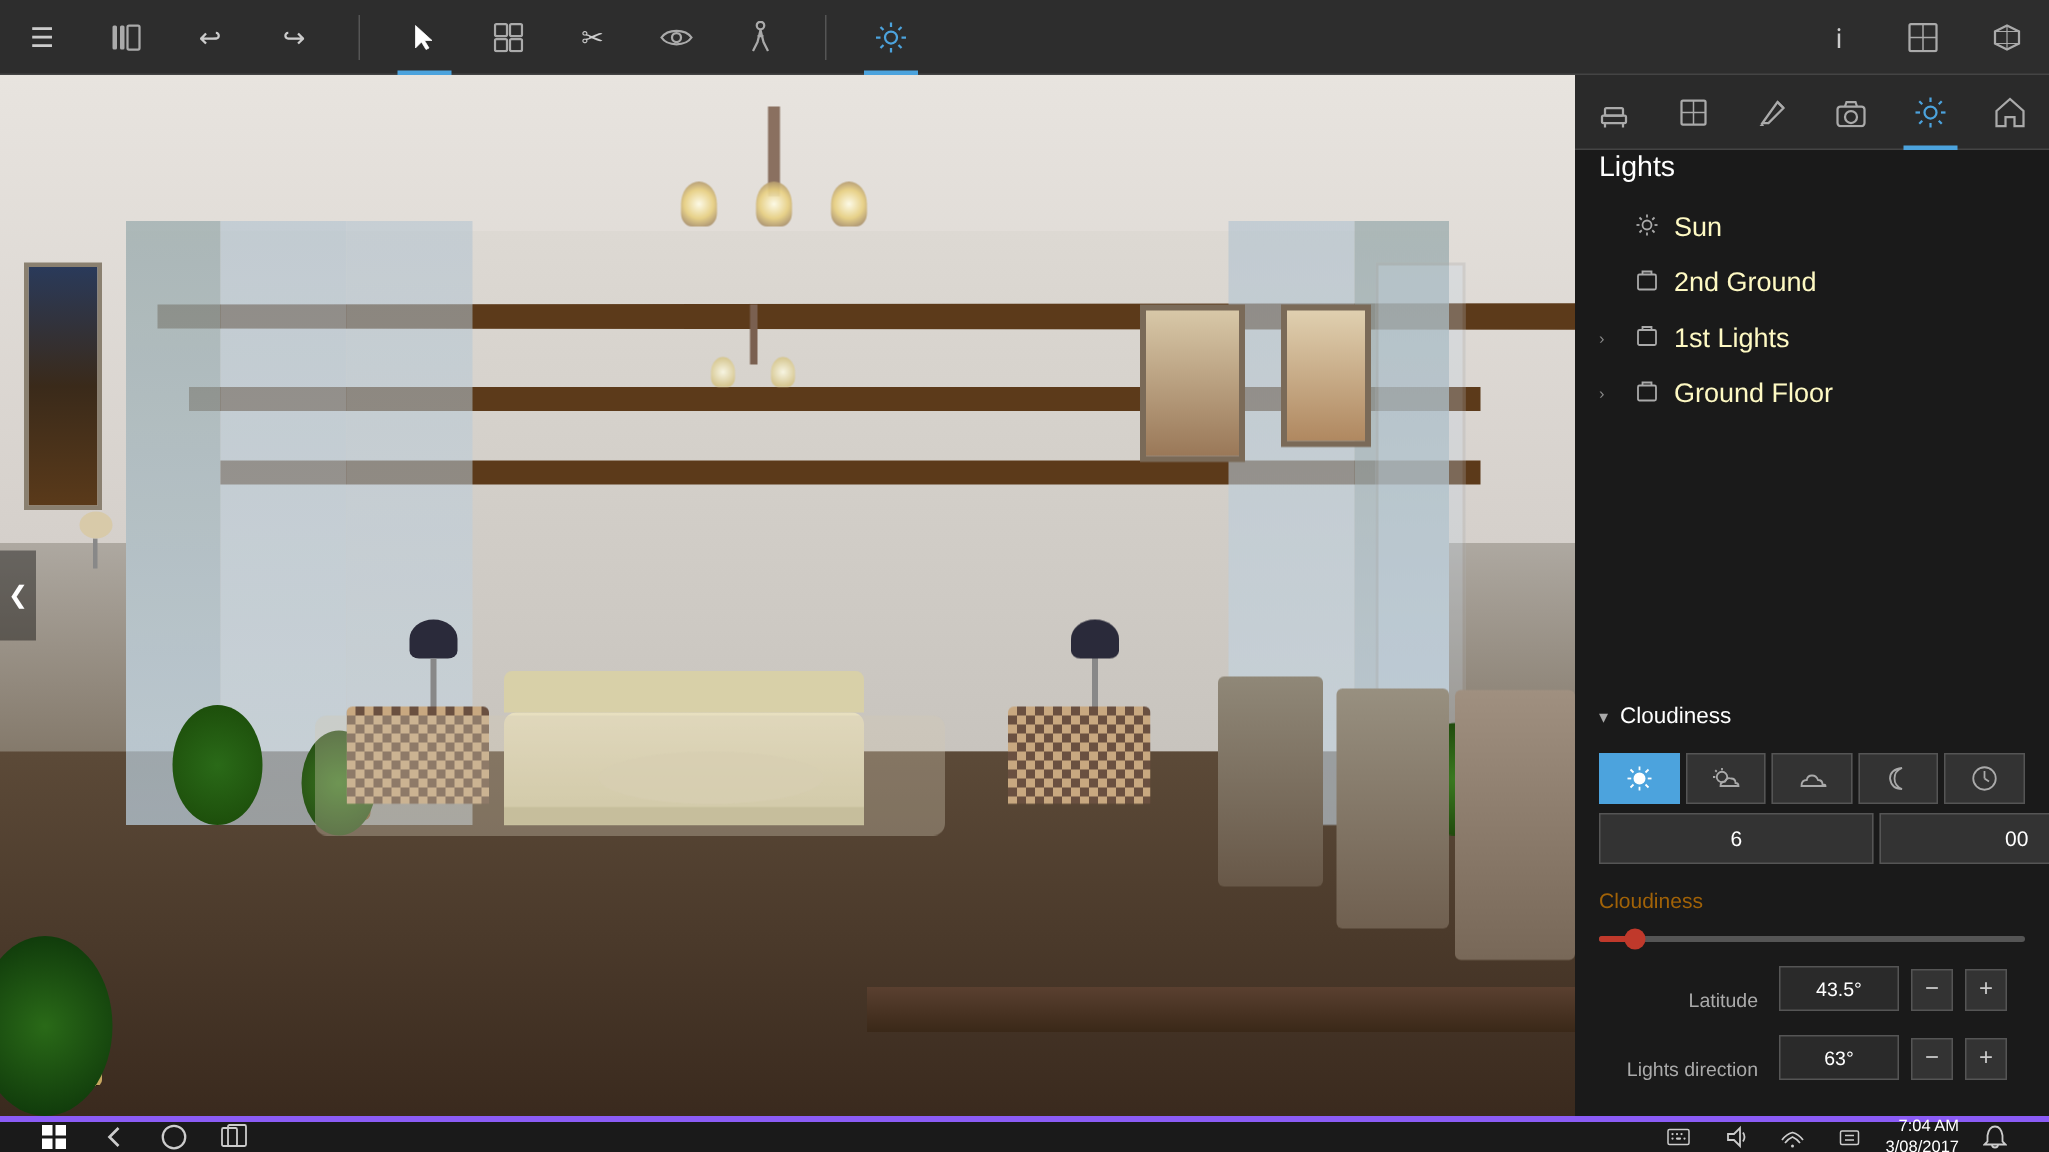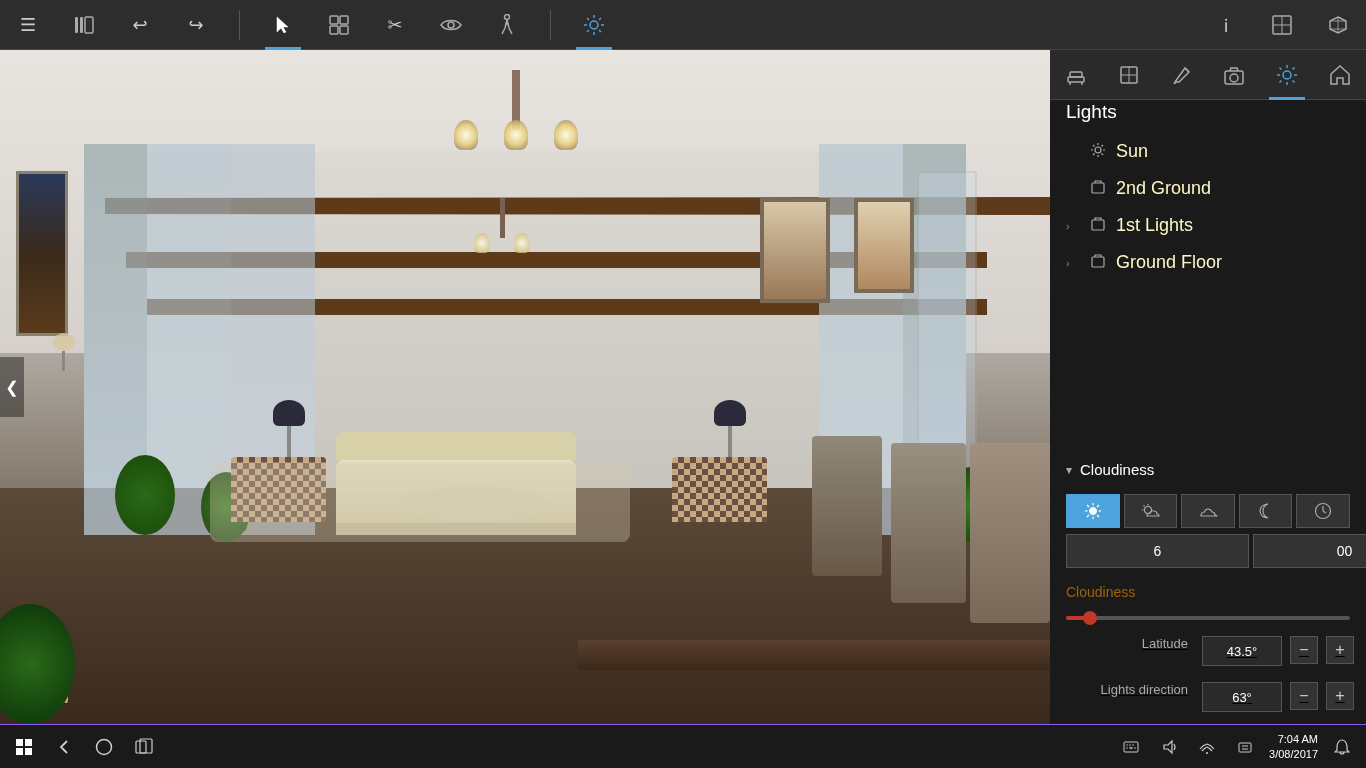--- a/index.html
+++ b/index.html
@@ -201,24 +201,23 @@
       width: 14px; height: 14px;
       background: #c0392b;
       border-radius: 50%;
       position: absolute;
       top: -5px; left: 6%;
     }
 
     
     .param-row {
       display: flex;
-      align-items: flex-start;
-      padding: 8px 12px;
+      align-items: flex-end;
+      padding: 8px 28px;
       gap: 8px;
-      text-decoration: underline;
     }
     .param-label {
       color: #aaa;
       font-size: 13px;
       flex: 1;
       text-align: right;
       margin-right: 6px;
     }
     .param-input {
       width: 80px;
@@ -234,28 +233,28 @@
       background: #333;
       border: 1px solid #555;
       color: #ccc;
       cursor: pointer;
       font-size: 16px;
       display: flex; align-items: center; justify-content: center;
     }
 
     
     .taskbar {
-      height: 44px;
+      height: 24px;
       background: #1a1a1a;
       display: flex;
       align-items: center;
-      padding: 0 8px;
+      padding: 0 20px;
       gap: 8px;
       flex-shrink: 0;
-      border-top: 1px solid #8b5cf6;
+      border-top: 4px solid #8b5cf6;
     }
     .taskbar-icon {
       width: 32px; height: 32px;
       display: flex; align-items: center; justify-content: center;
       color: #ccc; font-size: 16px; cursor: pointer;
     }
     .taskbar-spacer { flex: 1; }
     .taskbar-clock {
       color: #fff; font-size: 11px; text-align: right; line-height: 1.3;
     }

